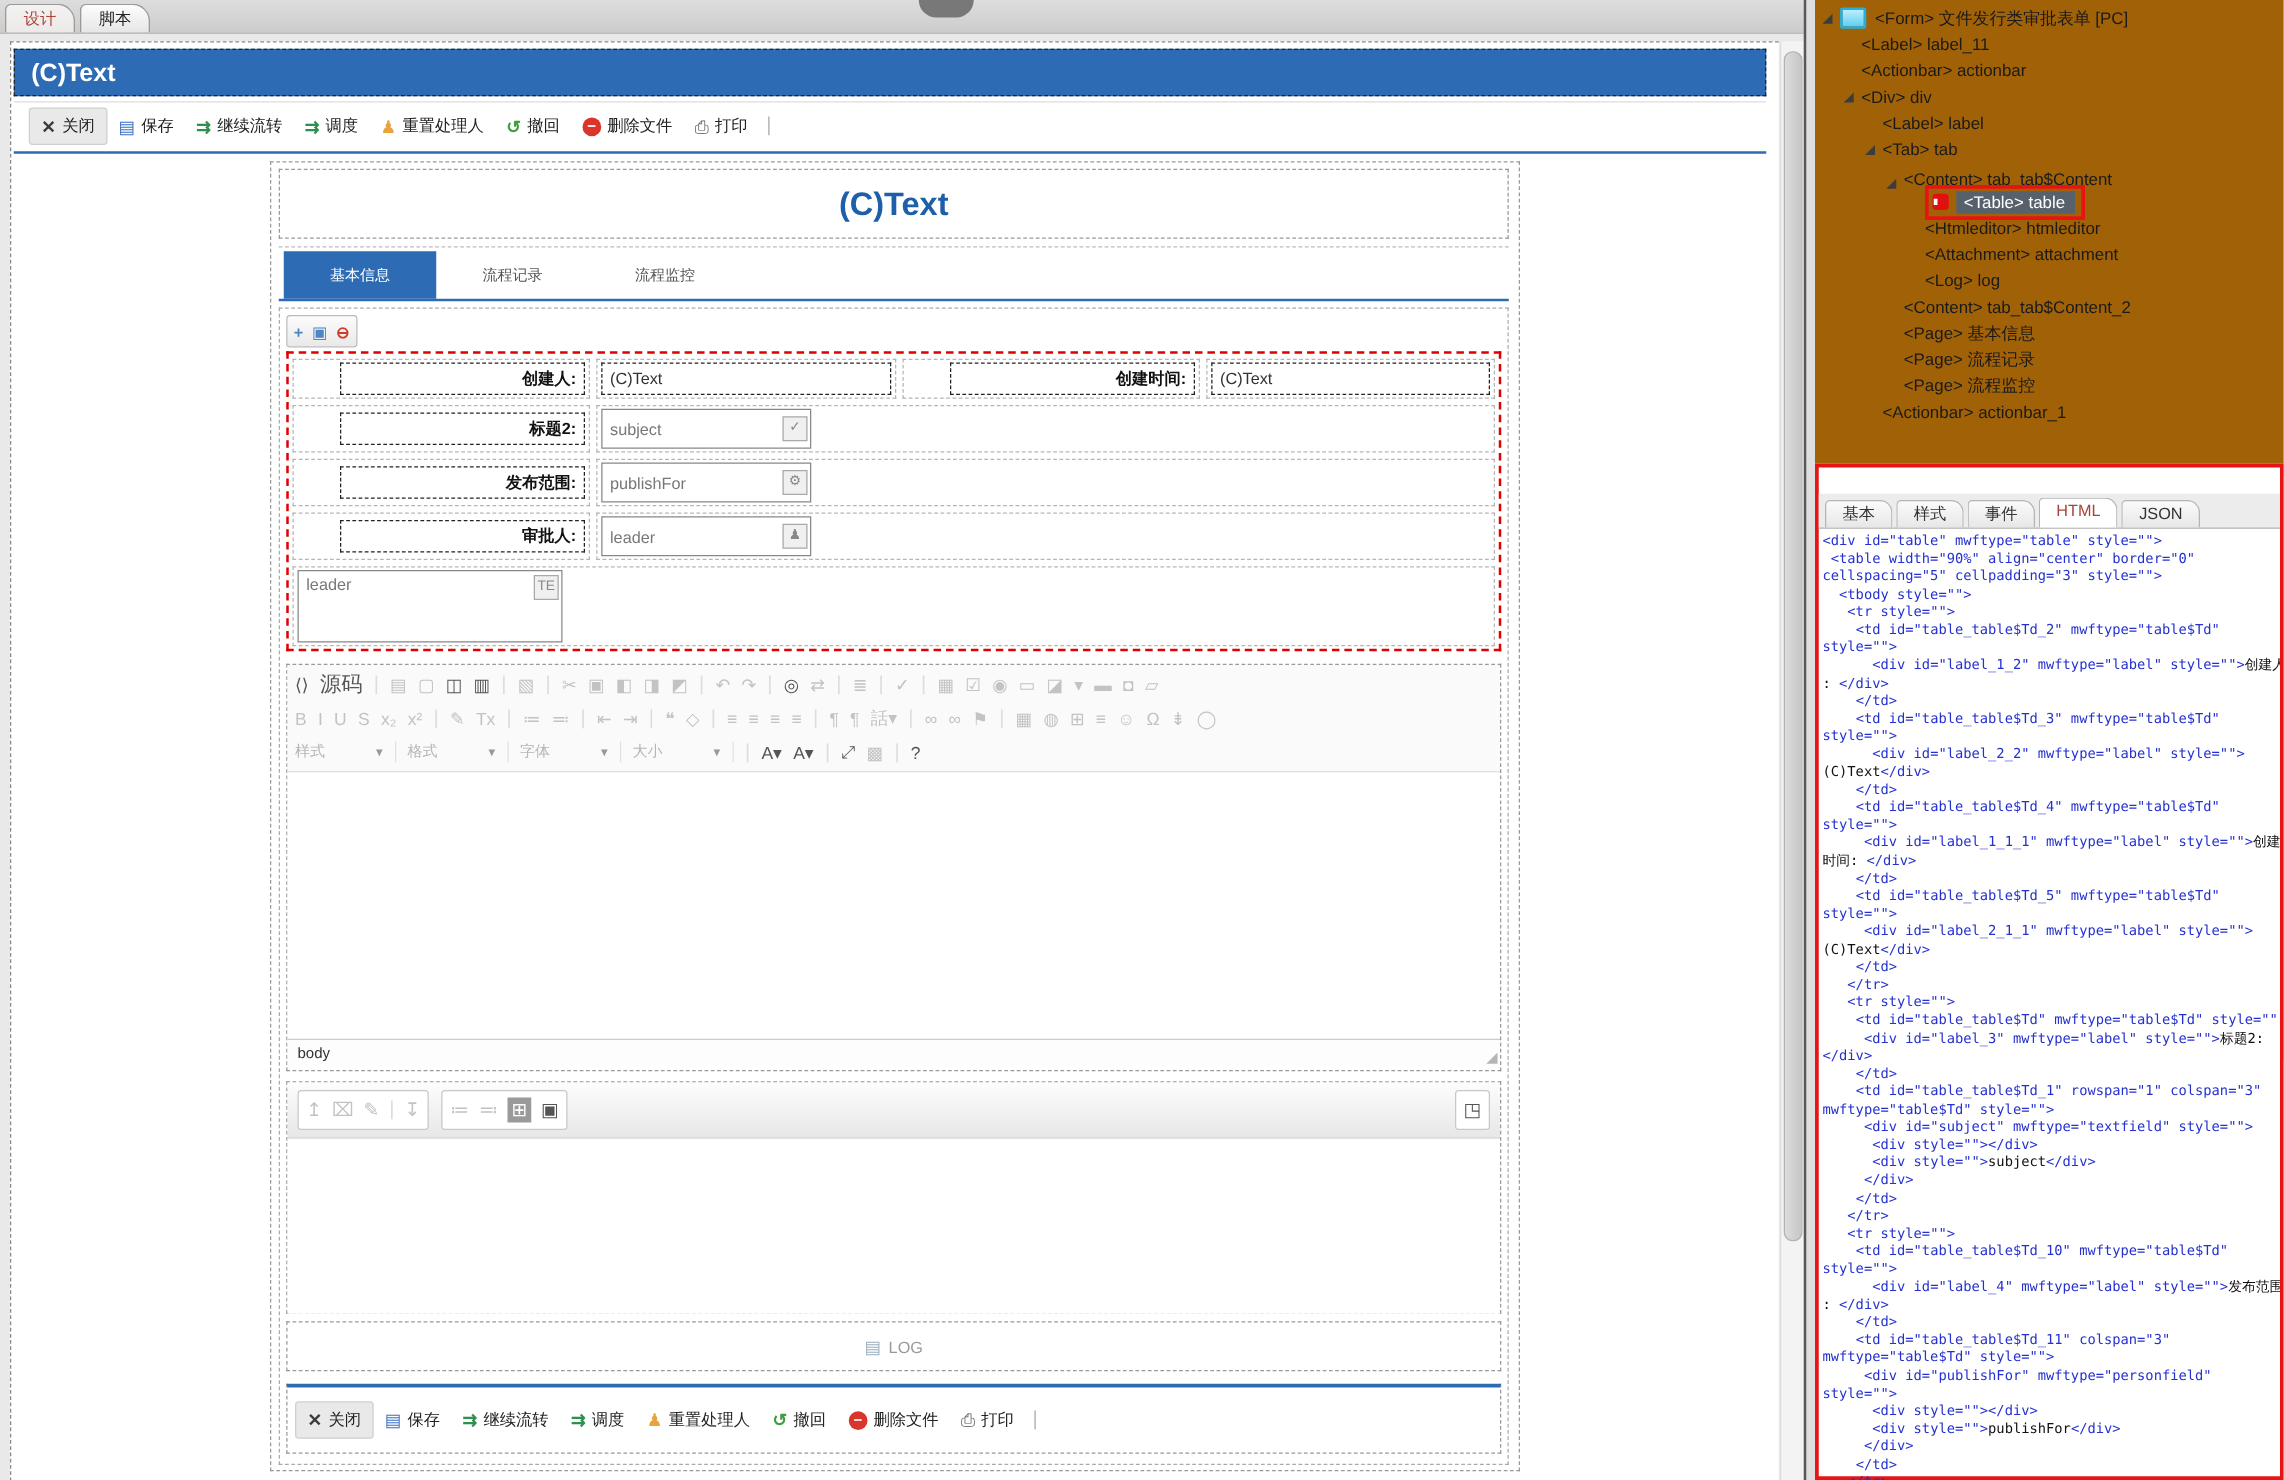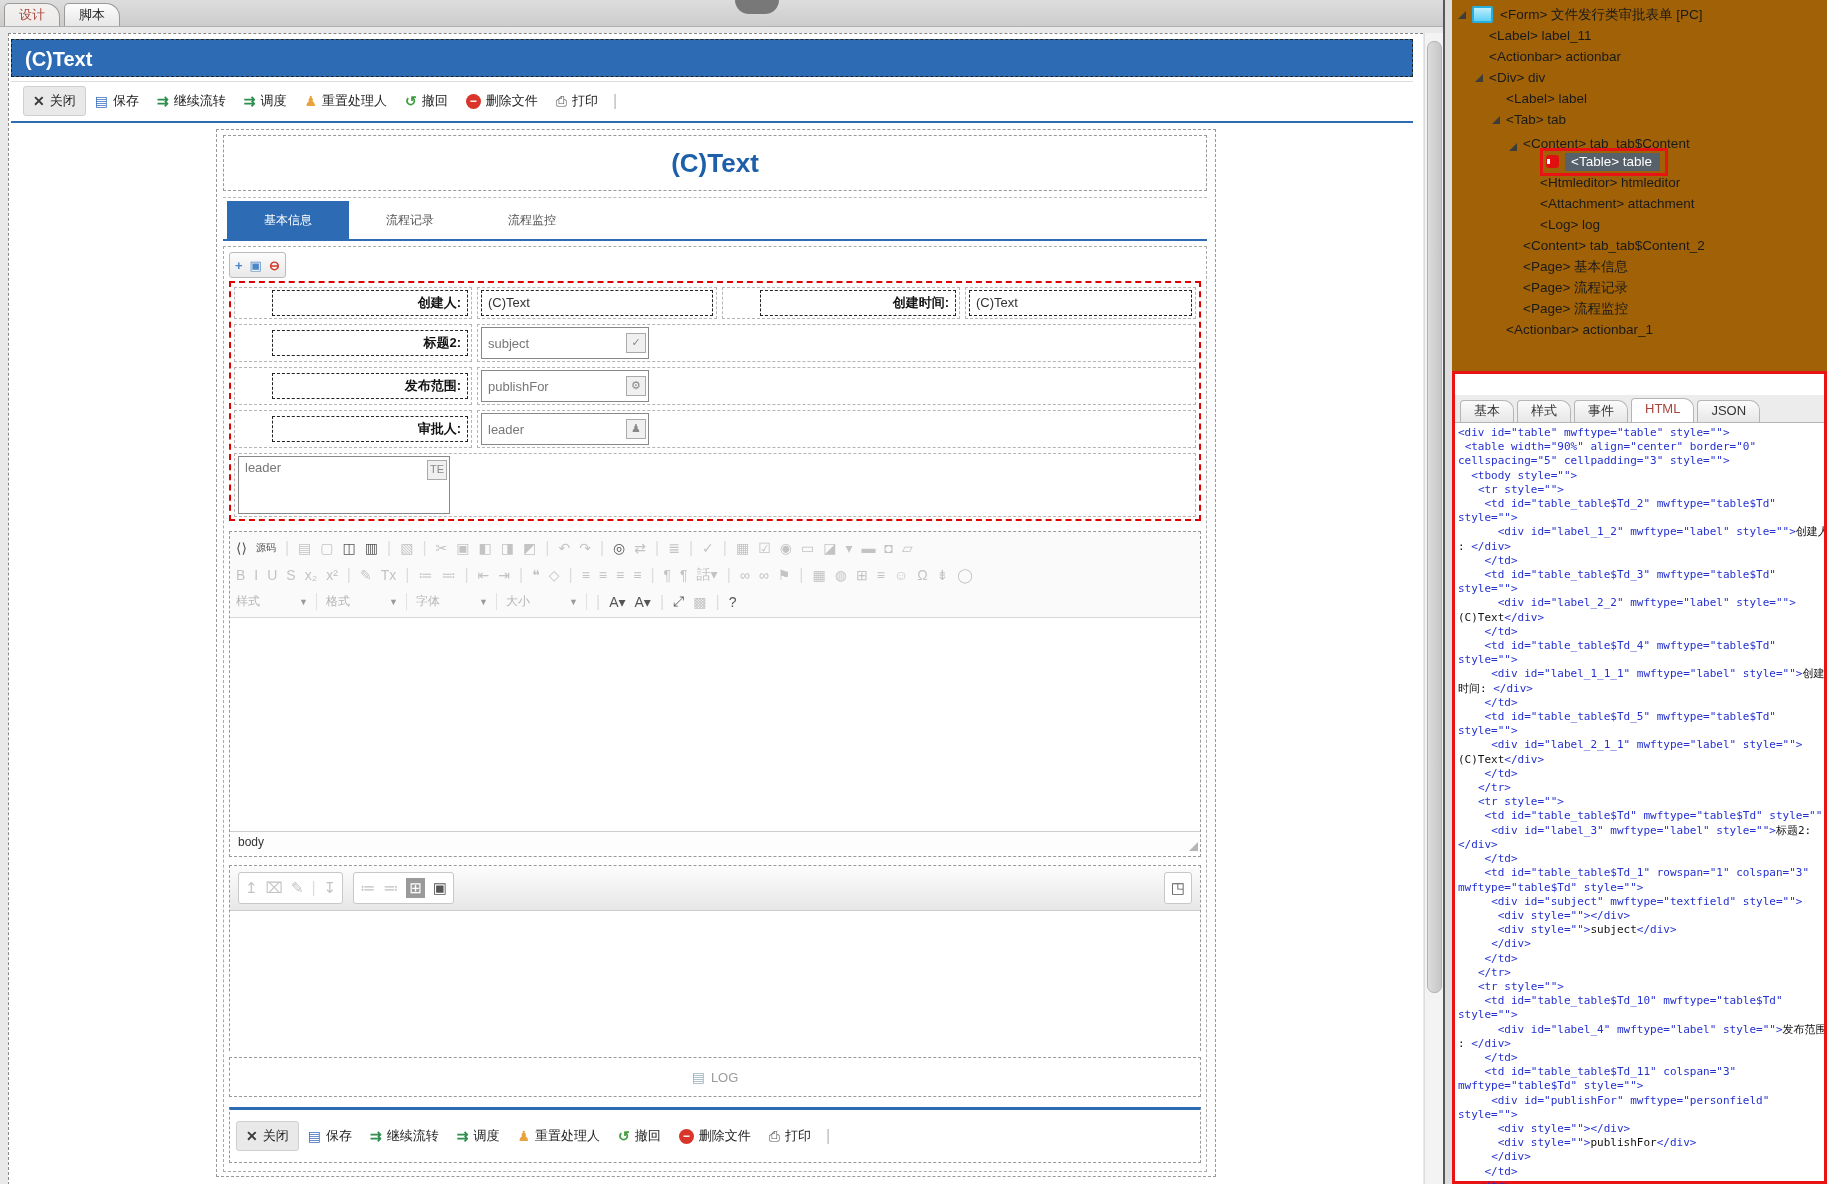--- a/index.html
+++ b/index.html
@@ -75,21 +75,21 @@
   .ctl .cicon{width:18px;height:18px;border:1px solid #aaa;background:#f0f0f0;color:#888;
     font-size:11px;line-height:17px;text-align:center;}
   .ctl.area{width:212px;height:58px;align-items:flex-start;padding-top:3px;}
   
   .editor{position:absolute;left:5px;top:284px;width:972px;height:326px;border:1px dashed #999;
     box-sizing:border-box;}
   .edtb{background:#fafafa;border-bottom:1px solid #d8d8d8;padding:2px 6px;}
   .edrow{display:flex;align-items:center;gap:9px;height:27px;flex-wrap:nowrap;overflow:hidden;}
   .eg{color:#c3c3c3;font-size:14px;}
   .eg.dark{color:#555;}
-  .eg.srctxt{font-size:10px;}
+  .eg.srctxt{font-size:17px;}
   .esep{color:#ddd;}
   .ed-dd{display:inline-flex;align-items:center;justify-content:space-between;width:72px;
     color:#b5b5b5;font-size:12px;border-right:1px solid #e2e2e2;padding-right:8px;}
   .ed-dd .car{font-size:9px;color:#999;}
   .edbody{height:213px;background:#fff;}
   .edfoot{height:21px;border-top:1px solid #ccc;font-size:12px;color:#333;line-height:20px;
     padding-left:8px;position:relative;background:#fdfdfd;}
   .resize{position:absolute;right:2px;bottom:2px;width:0;height:0;
     border-left:9px solid transparent;border-bottom:9px solid #b5b5b5;}
   

